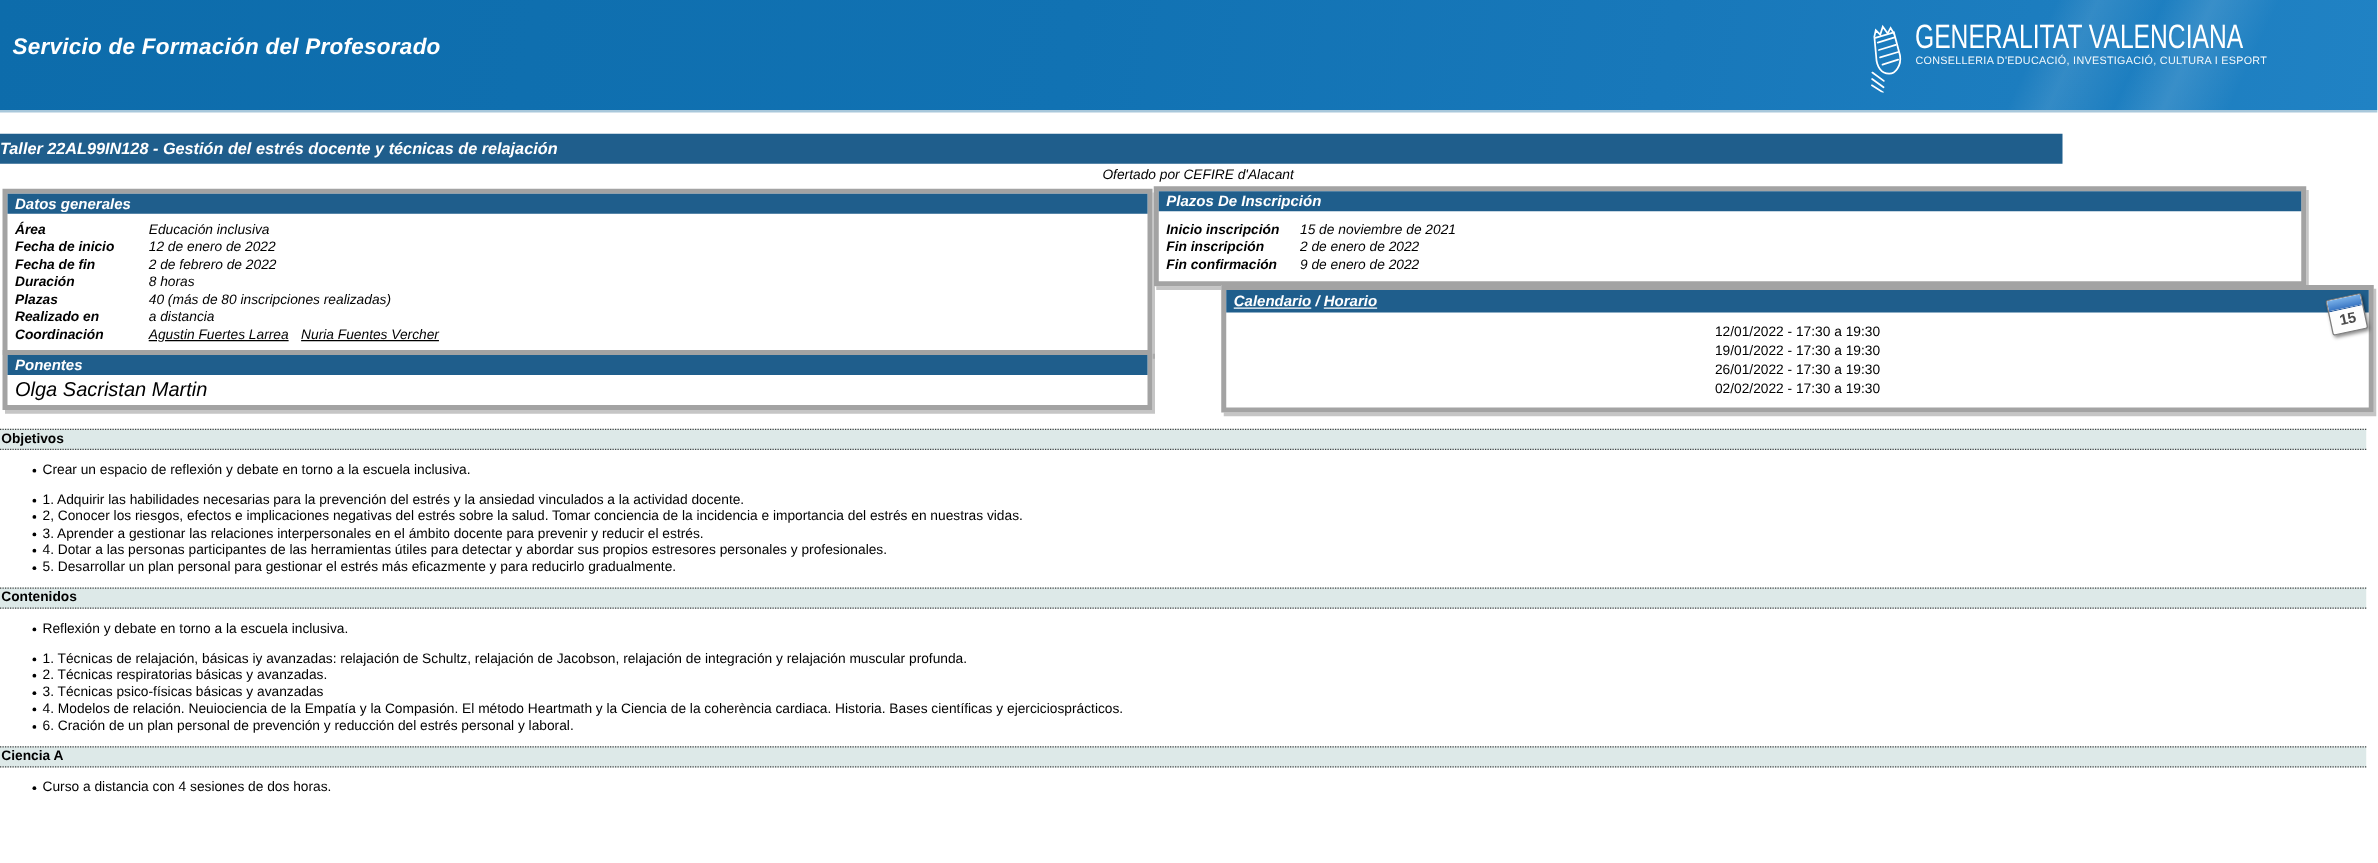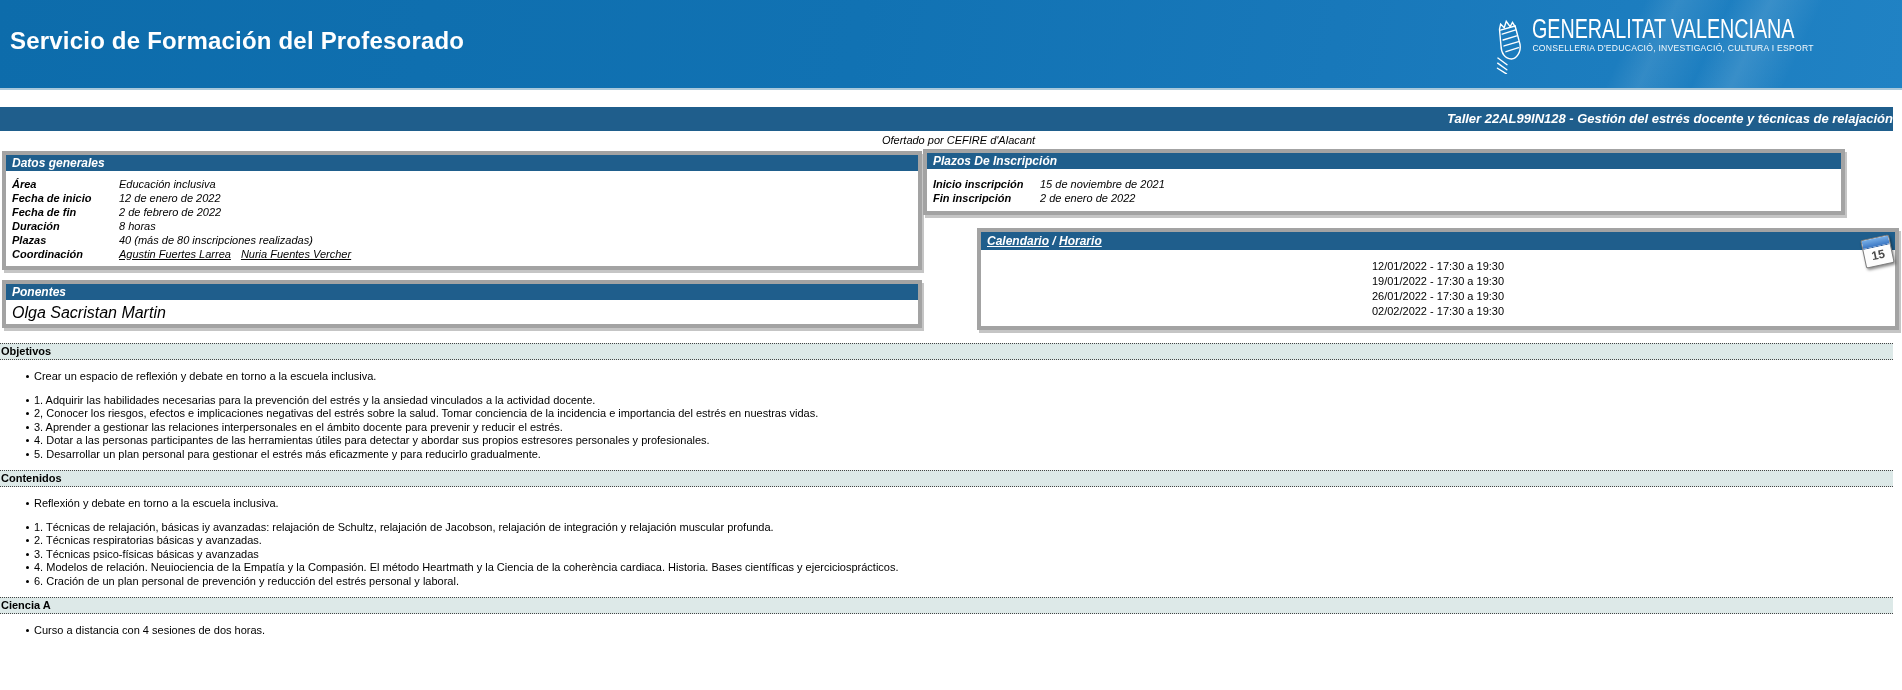--- a/index.html
+++ b/index.html
@@ -5,30 +5,30 @@
   html,body{margin:0;padding:0;background:#fff;width:1902px;height:690px;overflow:hidden;
     font-family:"Liberation Sans",sans-serif;-webkit-font-smoothing:antialiased;}
   #page{position:relative;width:1902px;height:690px;background:#fff;}
 
   
   .banner{position:absolute;left:0;top:0;width:1902px;height:88px;
     background:linear-gradient(100deg,#0d6cab 0%,#1172b3 45%,#1878ba 70%,#2082c4 100%);
     border-bottom:2px solid #a9c8db;}
   .banner::after{content:'';position:absolute;right:0;top:0;width:620px;height:100%;
     background:linear-gradient(115deg,transparent 55%,rgba(255,255,255,.10) 60%,transparent 68%,rgba(255,255,255,.12) 74%,transparent 82%);}
-  .app-title{position:absolute;left:10px;top:27px;margin:0;color:#fff;font-size:24px;font-weight:bold;letter-spacing:.2px;}
+  .app-title{position:absolute;left:10px;top:27px;margin:0;color:#fff;font-size:18px;font-weight:bold;letter-spacing:.2px;font-style:italic;}
   .logo{position:absolute;right:10px;top:16px;display:flex;align-items:flex-start;color:#fff;z-index:2;}
   .logo svg{margin-right:4px;margin-top:0px;}
   .logo-title{font-size:27px;line-height:26px;font-weight:normal;white-space:nowrap;
     transform:scaleX(.73);transform-origin:left top;letter-spacing:0px;}
   .logo-subtitle{font-size:8.6px;letter-spacing:.25px;white-space:nowrap;margin-top:1px;opacity:.95;}
 
   
-  .title-bar{position:absolute;left:0;top:107px;width:1893px;height:24px;line-height:24px;
-    background:#1f5e8c;color:#fff;text-align:right;font-size:13px;font-weight:bold;font-style:italic;}
+  .title-bar{position:absolute;left:0;top:107px;width:1650px;height:24px;line-height:24px;
+    background:#1f5e8c;color:#fff;text-align:left;font-size:13px;font-weight:bold;font-style:italic;}
   .subtitle{position:absolute;left:12px;top:134px;width:1893px;text-align:center;
     font-size:11px;font-style:italic;color:#000;}
 
   
   .panel{position:absolute;background:#fff;border:4px solid #a3a3a3;
     box-shadow:2px 3px 0 rgba(150,150,150,.55);}
   .panel-header{background:#1f5e8c;color:#fff;font-size:12px;font-weight:bold;font-style:italic;
     height:16px;line-height:16px;padding-left:6px;}
   .p-datos{left:2px;top:151px;width:912px;}
   .p-ponentes{left:2px;top:280px;width:912px;}
@@ -109,20 +109,24 @@
         </div>
         <div class="kv-row">
           <span class="lbl">Duración</span>
           <span class="val">8 horas</span>
         </div>
         <div class="kv-row">
           <span class="lbl">Plazas</span>
           <span class="val">40 (más de 80 inscripciones realizadas)</span>
         </div>
         <div class="kv-row">
+          <span class="lbl">Realizado en</span>
+          <span class="val">a distancia</span>
+        </div>
+        <div class="kv-row">
           <span class="lbl">Coordinación</span>
           <span class="val"><a href="#">Agustin Fuertes Larrea</a><a href="#">Nuria Fuentes Vercher</a></span>
         </div>
       </div>
   </div>
 
   <div class="panel p-ponentes">
     <div class="panel-header">Ponentes</div>
     <div class="ponentes-body" id="ponentes-body">
         <div>Olga Sacristan Martin</div>
@@ -132,20 +136,24 @@
   <div class="panel p-plazos">
     <div class="panel-header">Plazos De Inscripción</div>
     <div class="kv-body" id="plazos-rows">
         <div class="kv-row">
           <span class="lbl">Inicio inscripción</span>
           <span class="val">15 de noviembre de 2021</span>
         </div>
         <div class="kv-row">
           <span class="lbl">Fin inscripción</span>
           <span class="val">2 de enero de 2022</span>
+        </div>
+        <div class="kv-row">
+          <span class="lbl">Fin confirmación</span>
+          <span class="val">9 de enero de 2022</span>
         </div>
       </div>
   </div>
 
   <div class="panel p-calendario">
     <div class="panel-header cal-links">
       <a href="#">Calendario</a><span> / </span><a href="#">Horario</a>
     </div>
     <div class="cal-icon">
       <div class="strip"></div>

